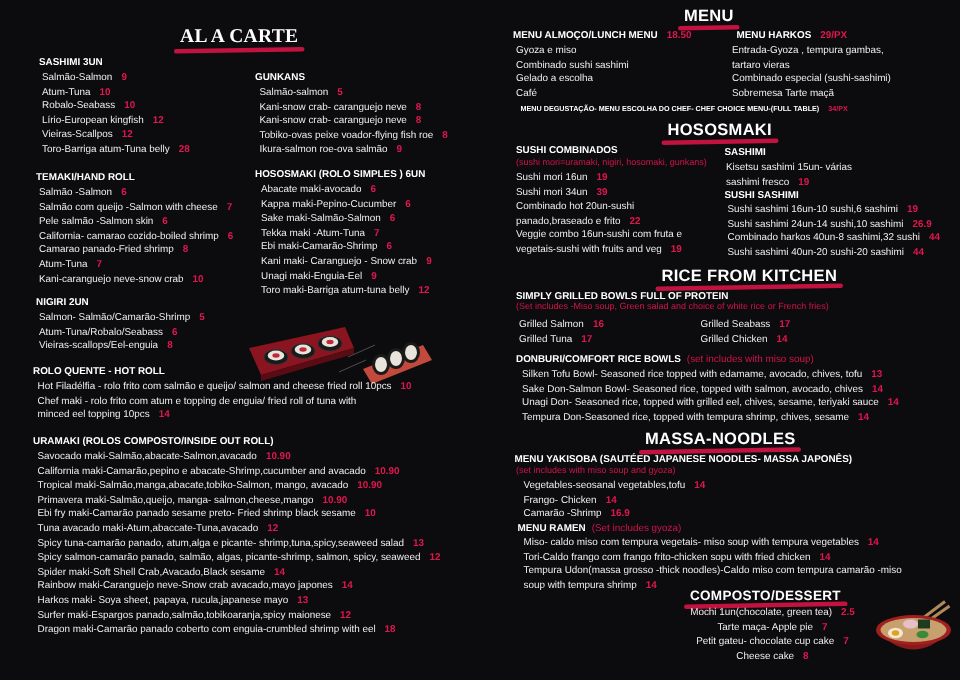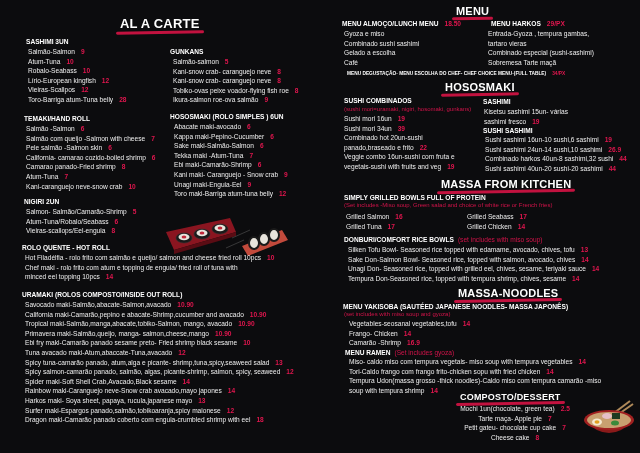--- a/index.html
+++ b/index.html
@@ -11,21 +11,21 @@
   .sec .note{color:#d2134a;font-weight:normal;margin-left:4px;}
   .items{position:absolute;font-size:6.6px;line-height:9.6px;color:#eee;white-space:nowrap;}
   .items .row{display:block;}
   .price{color:#e0164e;font-weight:bold;margin-left:6px;}
   .note-line{position:absolute;font-size:6px;color:#d2134a;white-space:nowrap;}
   .center{text-align:center;}
 </style>
 </head>
 <body>
 
-<div class="title" style="left:120px;top:16px;font-size:13px;">
+<div class="title" style="left:120px;top:16px;font-size:13px;font-family:Liberation Serif, serif;">
   <span>AL A CARTE</span><span class="u"></span>
 </div>
 
 <div class="sec" style="left:26px;top:38px;">SASHIMI 3UN</div>
 <div class="items" style="left:28px;top:47px;">
     <span class="row"><span>Salmão-Salmon</span><span class="price">9</span></span>
     <span class="row"><span>Atum-Tuna</span><span class="price">10</span></span>
     <span class="row"><span>Robalo-Seabass</span><span class="price">10</span></span>
     <span class="row"><span>Lírio-European kingfish</span><span class="price">12</span></span>
     <span class="row"><span>Vieiras-Scallpos</span><span class="price">12</span></span>
@@ -176,21 +176,21 @@
 
 <div class="sec" style="left:483px;top:127px;">SUSHI SASHIMI</div>
 <div class="items" style="left:485px;top:135px;">
     <span class="row"><span>Sushi sashimi 16un-10 sushi,6 sashimi</span><span class="price">19</span></span>
     <span class="row"><span>Sushi sashimi 24un-14 sushi,10 sashimi</span><span class="price">26.9</span></span>
     <span class="row"><span>Combinado harkos 40un-8 sashimi,32 sushi</span><span class="price">44</span></span>
     <span class="row"><span>Sushi sashimi 40un-20 sushi-20 sashimi</span><span class="price">44</span></span>
   </div>
 
 <div class="title" style="left:441px;top:178px;font-size:11px;">
-  <span>MASSA FROM KITCHEN</span><span class="u"></span>
+  <span>RICE FROM KITCHEN</span><span class="u"></span>
 </div>
 
 <div class="sec" style="left:344px;top:194px;">SIMPLY GRILLED BOWLS FULL OF PROTEIN</div>
 <div class="note-line" style="left:344px;top:202px;">(Set includes -Miso soup, Green salad and choice of white rice or French fries)</div>
 <div class="items" style="left:346px;top:212px;">
   <span class="row"><span>Grilled Salmon</span><span class="price">16</span></span>
   <span class="row"><span>Grilled Tuna</span><span class="price">17</span></span>
 </div>
 <div class="items" style="left:467px;top:212px;">
   <span class="row"><span>Grilled Seabass</span><span class="price">17</span></span>
@@ -200,21 +200,21 @@
 <div class="sec" style="left:344px;top:236px;">
   <span>DONBURI/COMFORT RICE BOWLS</span><span class="note">(set includes with miso soup)</span>
 </div>
 <div class="items" style="left:348px;top:245px;">
     <span class="row"><span>Silken Tofu Bowl- Seasoned rice topped with edamame, avocado, chives, tofu</span><span class="price">13</span></span>
     <span class="row"><span>Sake Don-Salmon Bowl- Seasoned rice, topped with salmon, avocado, chives</span><span class="price">14</span></span>
     <span class="row"><span>Unagi Don- Seasoned rice, topped with grilled eel, chives, sesame, teriyaki sauce</span><span class="price">14</span></span>
     <span class="row"><span>Tempura Don-Seasoned rice, topped with tempura shrimp, chives, sesame</span><span class="price">14</span></span>
   </div>
 
-<div class="title" style="left:430px;top:287px;font-size:11px;margin-left:28px;">
+<div class="title" style="left:430px;top:287px;font-size:11px;">
   <span>MASSA-NOODLES</span><span class="u"></span>
 </div>
 
 <div class="sec" style="left:343px;top:303px;">MENU YAKISOBA (SAUTÉED JAPANESE NOODLES- MASSA JAPONÊS)</div>
 <div class="note-line" style="left:344px;top:311px;">(set includes with miso soup and gyoza)</div>
 <div class="items" style="left:349px;top:319px;">
     <span class="row"><span>Vegetables-seosanal vegetables,tofu</span><span class="price">14</span></span>
     <span class="row"><span>Frango- Chicken</span><span class="price">14</span></span>
     <span class="row"><span>Camarão -Shrimp</span><span class="price">16.9</span></span>
   </div>

